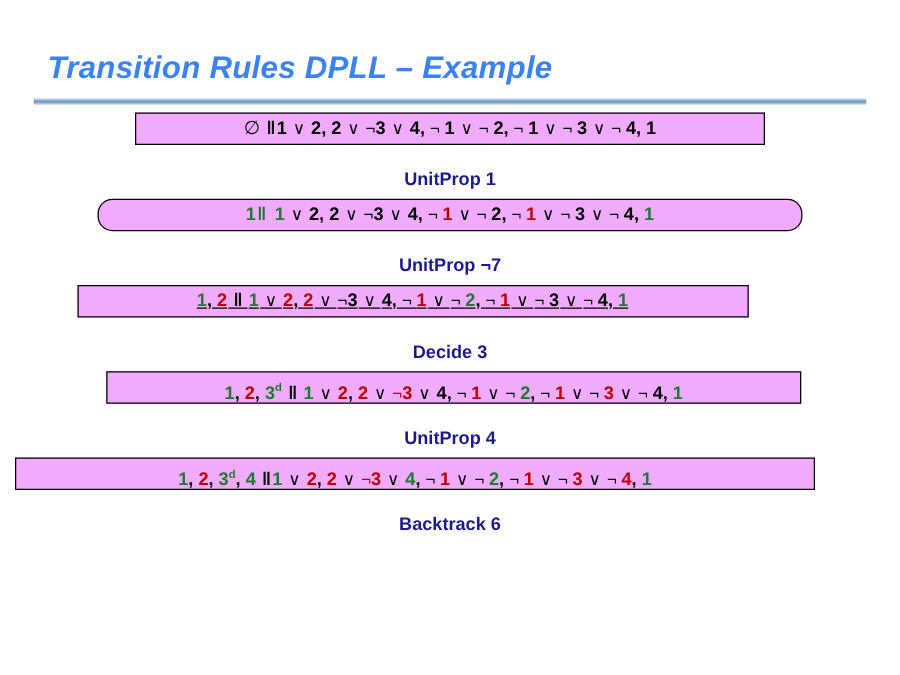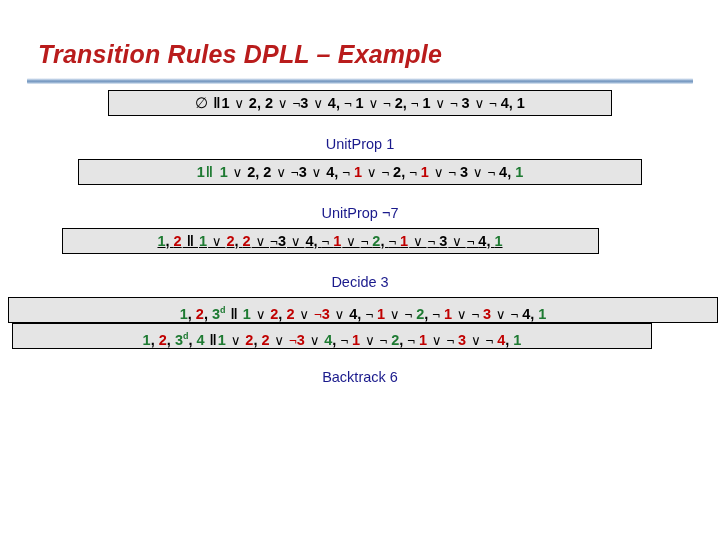--- a/index.html
+++ b/index.html
@@ -22,21 +22,21 @@
   }
 
   
   .slide-title {
     position: absolute;
     left: 38px;
     top: 40px;
     font-size: 25px;
     font-weight: bold;
     font-style: italic;
-    color: #b91c1c;
+    color: #3b82f6;
     letter-spacing: 0.2px;
     white-space: nowrap;
   }
 
   
   .title-rule {
     position: absolute;
     left: 27px;
     top: 78px;
     width: 666px;
@@ -58,42 +58,42 @@
     width: 720px;
   }
 
   .state-row {
     display: flex;
     justify-content: center;
   }
 
   .state-box {
     border: 1px solid #000000;
-    background: #e5e5e5;
+    background: #f0abfc;
     box-sizing: border-box;
     height: 26px;
     line-height: 24px;
     text-align: center;
     font-size: 14.5px;
     white-space: nowrap;
     overflow: hidden;
     padding: 0 6px;
   }
 
   .rule-row {
     height: 43px;
     display: flex;
     align-items: center;
     justify-content: center;
   }
 
   .rule-label {
     color: #1a1a8c;
     font-size: 14.5px;
-    font-weight: normal;
+    font-weight: bold;
     white-space: nowrap;
     margin-top: 13px;
   }
 
   
   .lit {
     font-weight: bold;
   }
   .t-true  { color: #1e7a32; }   
   .t-false { color: #c00000; }   
@@ -151,45 +151,48 @@
       <div class="state-box" id="box-0" style="width: 504px;">
         <span class="empty-set">∅</span><span class="sep">&nbsp;‖</span><span class="lit t-plain">1</span><span class="op">&nbsp;∨&nbsp;</span><span class="lit t-plain">2</span><span class="punct">,&nbsp;</span><span class="lit t-plain">2</span><span class="op">&nbsp;∨&nbsp;</span><span class="neg">¬</span><span class="lit t-plain">3</span><span class="op">&nbsp;∨&nbsp;</span><span class="lit t-plain">4</span><span class="punct">,&nbsp;</span><span class="neg">¬&nbsp;</span><span class="lit t-plain">1</span><span class="op">&nbsp;∨&nbsp;</span><span class="neg">¬&nbsp;</span><span class="lit t-plain">2</span><span class="punct">,&nbsp;</span><span class="neg">¬&nbsp;</span><span class="lit t-plain">1</span><span class="op">&nbsp;∨&nbsp;</span><span class="neg">¬&nbsp;</span><span class="lit t-plain">3</span><span class="op">&nbsp;∨&nbsp;</span><span class="neg">¬&nbsp;</span><span class="lit t-plain">4</span><span class="punct">,&nbsp;</span><span class="lit t-plain">1</span>
       </div>
     </div>
 
     <div class="rule-row">
       <div class="rule-label">UnitProp 1</div>
     </div>
 
     <div class="state-row">
-      <div class="state-box" id="box-1" style="width: 564px;">
+      <div class="state-box" id="box-1" style="width: 564px; border-radius: 12px;">
         <span class="lit t-true">1</span><span class="sep t-true">‖</span><span class="op">&nbsp;</span><span class="lit t-true">1</span><span class="op">&nbsp;∨&nbsp;</span><span class="lit t-plain">2</span><span class="punct">,&nbsp;</span><span class="lit t-plain">2</span><span class="op">&nbsp;∨&nbsp;</span><span class="neg">¬</span><span class="lit t-plain">3</span><span class="op">&nbsp;∨&nbsp;</span><span class="lit t-plain">4</span><span class="punct">,&nbsp;</span><span class="neg">¬&nbsp;</span><span class="lit t-false">1</span><span class="op">&nbsp;∨&nbsp;</span><span class="neg">¬&nbsp;</span><span class="lit t-plain">2</span><span class="punct">,&nbsp;</span><span class="neg">¬&nbsp;</span><span class="lit t-false">1</span><span class="op">&nbsp;∨&nbsp;</span><span class="neg">¬&nbsp;</span><span class="lit t-plain">3</span><span class="op">&nbsp;∨&nbsp;</span><span class="neg">¬&nbsp;</span><span class="lit t-plain">4</span><span class="punct">,&nbsp;</span><span class="lit t-true">1</span>
       </div>
     </div>
 
     <div class="rule-row">
       <div class="rule-label">UnitProp ¬7</div>
     </div>
 
     <div class="state-row">
       <div class="state-box" id="box-2" style="width: 537px; margin-left: -60px; text-decoration: underline;">
         <span class="lit t-true">1</span><span class="punct">,&nbsp;</span><span class="lit t-false">2</span><span class="sep">&nbsp;‖&nbsp;</span><span class="lit t-true">1</span><span class="op">&nbsp;∨&nbsp;</span><span class="lit t-false">2</span><span class="punct">,&nbsp;</span><span class="lit t-false">2</span><span class="op">&nbsp;∨&nbsp;</span><span class="neg">¬</span><span class="lit t-plain">3</span><span class="op">&nbsp;∨&nbsp;</span><span class="lit t-plain">4</span><span class="punct">,&nbsp;</span><span class="neg">¬&nbsp;</span><span class="lit t-false">1</span><span class="op">&nbsp;∨&nbsp;</span><span class="neg">¬&nbsp;</span><span class="lit t-true">2</span><span class="punct">,&nbsp;</span><span class="neg">¬&nbsp;</span><span class="lit t-false">1</span><span class="op">&nbsp;∨&nbsp;</span><span class="neg">¬&nbsp;</span><span class="lit t-plain">3</span><span class="op">&nbsp;∨&nbsp;</span><span class="neg">¬&nbsp;</span><span class="lit t-plain">4</span><span class="punct">,&nbsp;</span><span class="lit t-true">1</span>
       </div>
     </div>
 
     <div class="rule-row">
       <div class="rule-label">Decide  3</div>
     </div>
 
     <div class="state-row">
-      <div class="state-box" id="box-3" style="width: 710px; margin-left: 6px;">
+      <div class="state-box" id="box-3" style="width: 556px; margin-left: 6px;">
         <span class="lit t-true">1</span><span class="punct">,&nbsp;</span><span class="lit t-false">2</span><span class="punct">,&nbsp;</span><span class="lit t-true">3<span class="sup">d</span></span><span class="sep">&nbsp;‖&nbsp;</span><span class="lit t-true">1</span><span class="op">&nbsp;∨&nbsp;</span><span class="lit t-false">2</span><span class="punct">,&nbsp;</span><span class="lit t-false">2</span><span class="op">&nbsp;∨&nbsp;</span><span class="neg t-false">¬</span><span class="lit t-false">3</span><span class="op">&nbsp;∨&nbsp;</span><span class="lit t-plain">4</span><span class="punct">,&nbsp;</span><span class="neg">¬&nbsp;</span><span class="lit t-false">1</span><span class="op">&nbsp;∨&nbsp;</span><span class="neg">¬&nbsp;</span><span class="lit t-true">2</span><span class="punct">,&nbsp;</span><span class="neg">¬&nbsp;</span><span class="lit t-false">1</span><span class="op">&nbsp;∨&nbsp;</span><span class="neg">¬&nbsp;</span><span class="lit t-false">3</span><span class="op">&nbsp;∨&nbsp;</span><span class="neg">¬&nbsp;</span><span class="lit t-plain">4</span><span class="punct">,&nbsp;</span><span class="lit t-true">1</span>
       </div>
     </div>
 
+    <div class="rule-row">
+      <div class="rule-label">UnitProp 4</div>
+    </div>
 
     <div class="state-row">
       <div class="state-box" id="box-4" style="width: 640px; margin-left: -56px;">
         <span class="lit t-true">1</span><span class="punct">,&nbsp;</span><span class="lit t-false">2</span><span class="punct">,&nbsp;</span><span class="lit t-true">3<span class="sup">d</span></span><span class="punct">,&nbsp;</span><span class="lit t-true">4</span><span class="sep">&nbsp;‖</span><span class="lit t-true">1</span><span class="op">&nbsp;∨&nbsp;</span><span class="lit t-false">2</span><span class="punct">,&nbsp;</span><span class="lit t-false">2</span><span class="op">&nbsp;∨&nbsp;</span><span class="neg t-false">¬</span><span class="lit t-false">3</span><span class="op">&nbsp;∨&nbsp;</span><span class="lit t-true">4</span><span class="punct">,&nbsp;</span><span class="neg">¬&nbsp;</span><span class="lit t-false">1</span><span class="op">&nbsp;∨&nbsp;</span><span class="neg">¬&nbsp;</span><span class="lit t-true">2</span><span class="punct">,&nbsp;</span><span class="neg">¬&nbsp;</span><span class="lit t-false">1</span><span class="op">&nbsp;∨&nbsp;</span><span class="neg">¬&nbsp;</span><span class="lit t-false">3</span><span class="op">&nbsp;∨&nbsp;</span><span class="neg">¬&nbsp;</span><span class="lit t-false">4</span><span class="punct">,&nbsp;</span><span class="lit t-true">1</span>
       </div>
     </div>
 
     <div class="rule-row">
       <div class="rule-label">Backtrack 6</div>
     </div>

